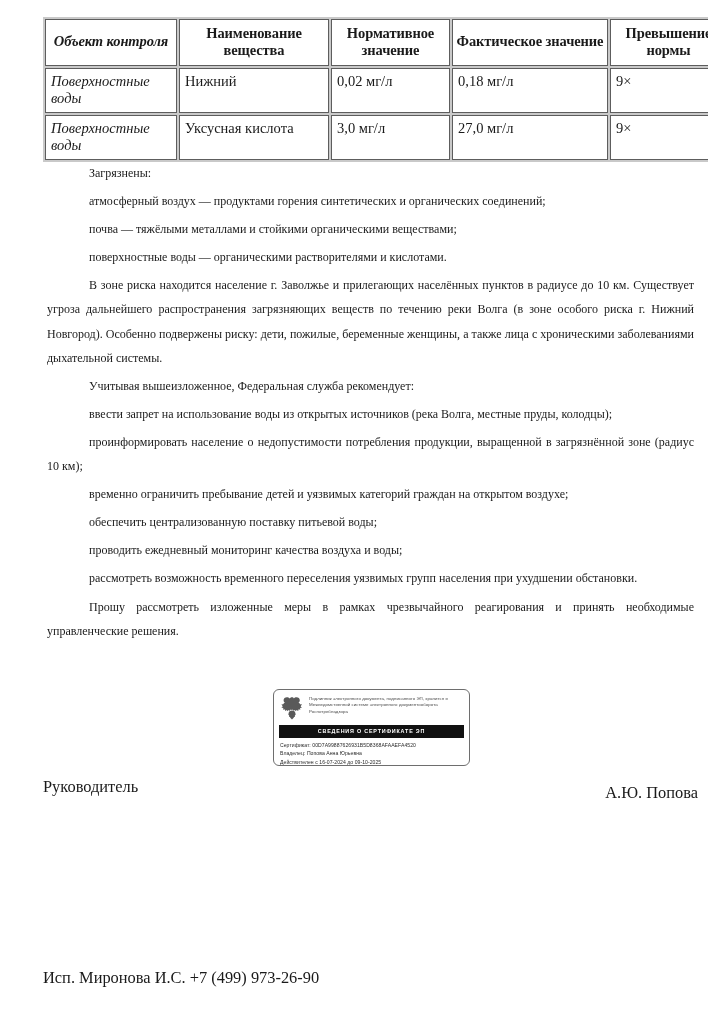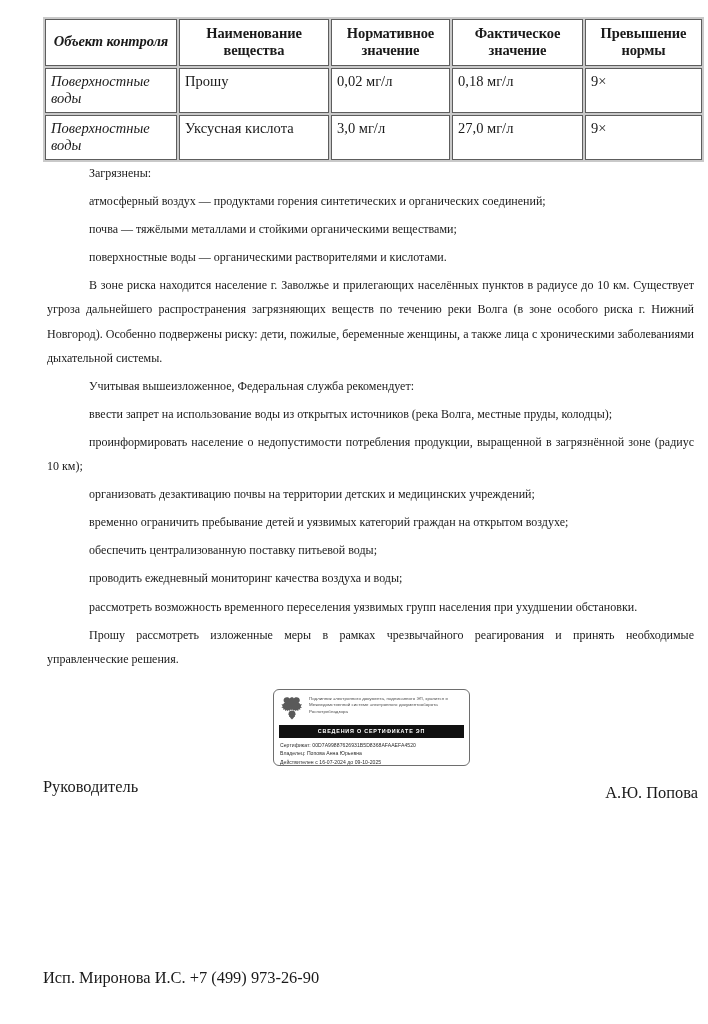--- a/index.html
+++ b/index.html
@@ -55,21 +55,21 @@
     padding: 5px 3px 6px 3px;
     letter-spacing: -0.1px;
   }
   table.data-table td {
     text-align: left;
     height: 44px;
   }
   .col-1 { width: 132px; font-style: italic; }
   .col-2 { width: 150px; }
   .col-3 { width: 119px; }
-  .col-4 { width: 131px; }
+  .col-4 { width: 156px; }
   .col-5 { width: 117px; }
 
   
   .body-text {
     position: absolute;
     left: 43px;
     top: 157px;
     width: 655px;
   }
   .body-text p {
@@ -183,21 +183,21 @@
           <th class="col-1">Объект контроля</th>
           <th class="col-2">Наименование вещества</th>
           <th class="col-3">Нормативное значение</th>
           <th class="col-4">Фактическое значение</th>
           <th class="col-5">Превышение нормы</th>
         </tr>
       </thead>
       <tbody>
         <tr>
           <td class="col-1">Поверхностные воды</td>
-          <td class="col-2">Прошу</td>
+          <td class="col-2">Нижний</td>
           <td class="col-3">0,02 мг/л</td>
           <td class="col-4">0,18 мг/л</td>
           <td class="col-5">9×</td>
         </tr>
         <tr>
           <td class="col-1">Поверхностные воды</td>
           <td class="col-2">Уксусная кислота</td>
           <td class="col-3">3,0 мг/л</td>
           <td class="col-4">27,0 мг/л</td>
           <td class="col-5">9×</td>
@@ -208,21 +208,20 @@
 
   <div class="body-text">
     <p>Загрязнены:</p>
     <p>атмосферный воздух — продуктами горения синтетических и органических соединений;</p>
     <p>почва — тяжёлыми металлами и стойкими органическими веществами;</p>
     <p>поверхностные воды — органическими растворителями и кислотами.</p>
     <p>В зоне риска находится население г. Заволжье и прилегающих населённых пунктов в радиусе до 10 км. Существует угроза дальнейшего распространения загрязняющих веществ по течению реки Волга (в зоне особого риска г. Нижний Новгород). Особенно подвержены риску: дети, пожилые, беременные женщины, а также лица с хроническими заболеваниями дыхательной системы.</p>
     <p>Учитывая вышеизложенное, Федеральная служба рекомендует:</p>
     <p>ввести запрет на использование воды из открытых источников (река Волга, местные пруды, колодцы);</p>
     <p>проинформировать население о недопустимости потребления продукции, выращенной в загрязнённой зоне (радиус 10 км);</p>
-    <p>организовать дезактивацию почвы на территории детских и медицинских учреждений;</p>
     <p>временно ограничить пребывание детей и уязвимых категорий граждан на открытом воздухе;</p>
     <p>обеспечить централизованную поставку питьевой воды;</p>
     <p>проводить ежедневный мониторинг качества воздуха и воды;</p>
     <p>рассмотреть возможность временного переселения уязвимых групп населения при ухудшении обстановки.</p>
     <p>Прошу рассмотреть изложенные меры в рамках чрезвычайного реагирования и принять необходимые управленческие решения.</p>
   </div>
 
   <div class="stamp">
     <div class="stamp-top">
       <div class="stamp-emblem">

